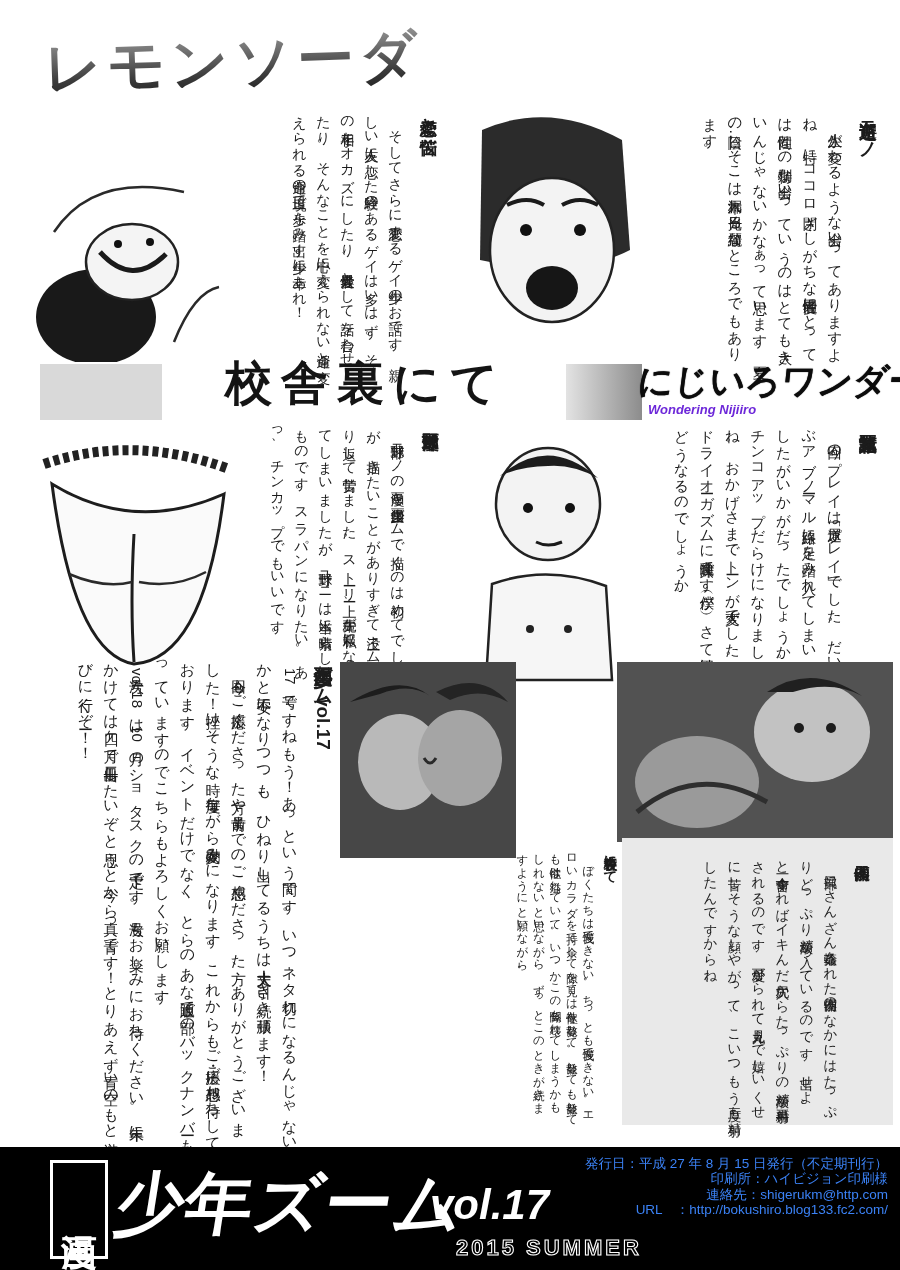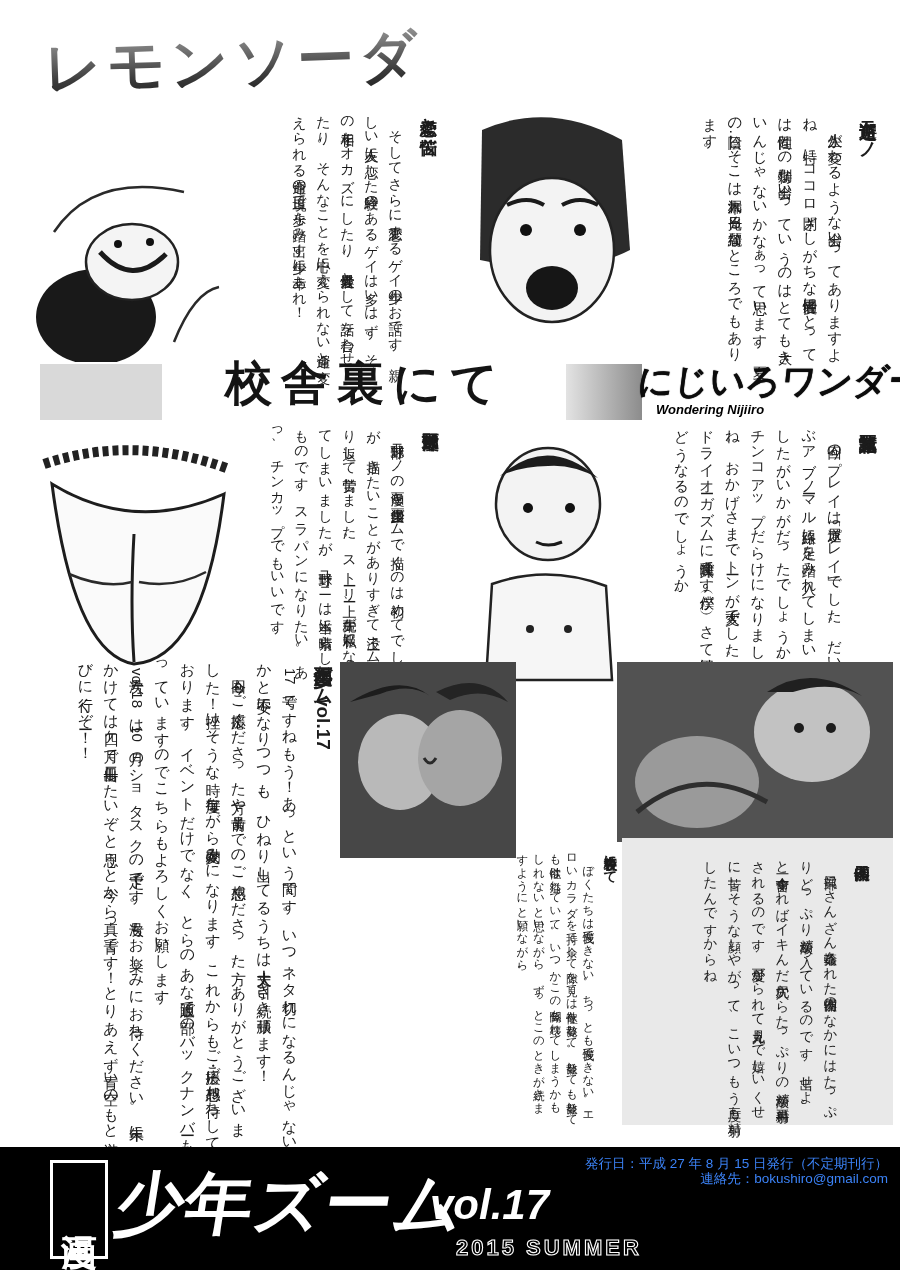--- a/index.html
+++ b/index.html
@@ -20,22 +20,22 @@
   .title-kagerou{position:absolute;left:168px;top:352px;width:396px;height:66px;
     font-family:"DejaVu Serif",serif;font-weight:bold;font-size:47px;letter-spacing:9px;
     text-align:center;color:#141414;white-space:nowrap;}
   .bar{position:absolute;top:364px;height:56px;}
   .bar-left{left:40px;width:122px;background:#d9d9d9;}
   .bar-right{left:566px;width:76px;background:linear-gradient(90deg,#e3e3e3,#8c8c8c);}
   .logo-nijiiro{position:absolute;left:638px;top:358px;width:252px;}
   .logo-nijiiro .nj-main{font-family:"DejaVu Sans",sans-serif;font-weight:bold;font-size:35px;
     letter-spacing:0px;transform:skewX(-6deg);color:#0c0c0c;white-space:nowrap;
     text-shadow:0 0 1px #000;}
-  .logo-nijiiro .nj-sub{font-size:13px;font-style:italic;font-weight:bold;color:#000000;
-    margin-top:-3px;margin-left:18px;}
+  .logo-nijiiro .nj-sub{font-size:13px;font-style:italic;font-weight:bold;color:#6d28d9;
+    margin-top:-3px;margin-left:10px;}
 
   
   .vblock{position:absolute;writing-mode:vertical-rl;text-orientation:mixed;color:#1c1c1c;}
   .vblock h3{margin:0 10px 0 8px;padding:0;font-weight:bold;}
   .vblock p{margin:0;padding:0;white-space:pre-line;}
   #blk-kaikou{left:650px;top:108px;width:240px;height:256px;font-size:14.5px;line-height:25px;}
   #blk-kaikou h3{font-size:18px;}
   #blk-renai{left:232px;top:106px;width:218px;height:258px;font-size:14px;line-height:24px;}
   #blk-renai h3{font-size:17px;}
   #blk-rensai{left:646px;top:420px;width:244px;height:260px;font-size:14.5px;line-height:25.5px;}
@@ -191,17 +191,19 @@
     <p>　部員にさんざん輪姦された肉便器のなかにはたっぷりどっぷり精液が入っているのです。出せよ、と一言命令すればイキんだ尻穴からたっぷりの精液が再射精されるのです。可愛がられて丸見えで嬉しいくせに苦しそうな顔しやがって、こいつもう三度も射精したんですからね。</p>
   </div>
 
   <div class="footer">
     <div class="logo-manga">漫画</div>
     <div class="logo-zoom">少年ズーム</div>
     <div class="logo-vol">vol.17</div>
     <div class="logo-season">2015 SUMMER</div>
     <div class="footer-info">
       <div>発行日：平成 27 年 8 月 15 日発行（不定期刊行）</div>
-      <div>連絡先：bokushiro@gmail.com</div>
+      <div>印刷所：ハイビジョン印刷様</div>
+      <div>連絡先：shigerukm@http.com</div>
+      <div>URL　：http://bokushiro.blog133.fc2.com/</div>
     </div>
   </div>
 
 </div>
 
 </body></html>

